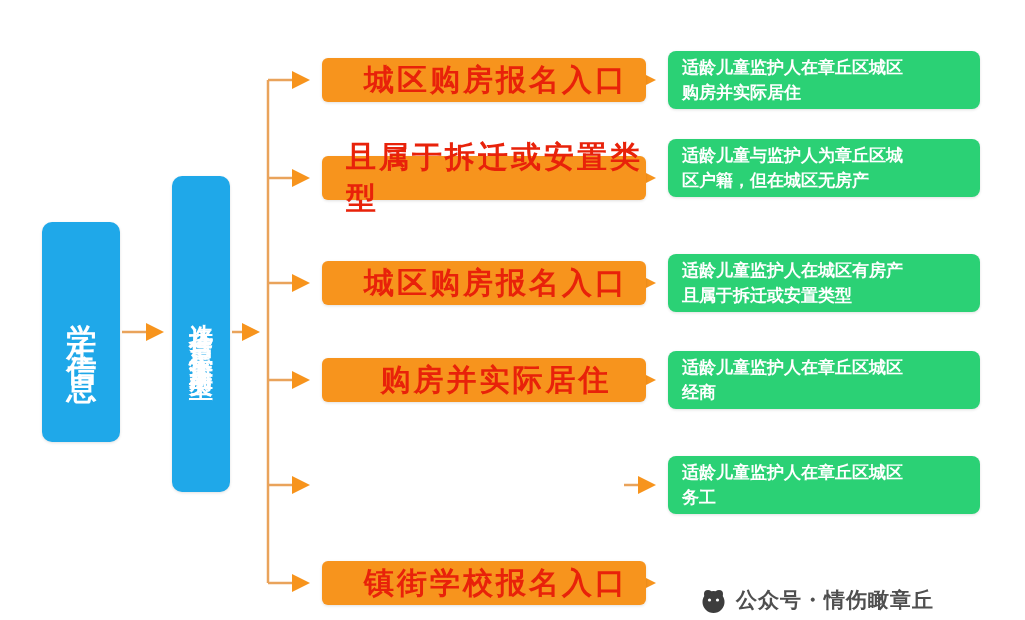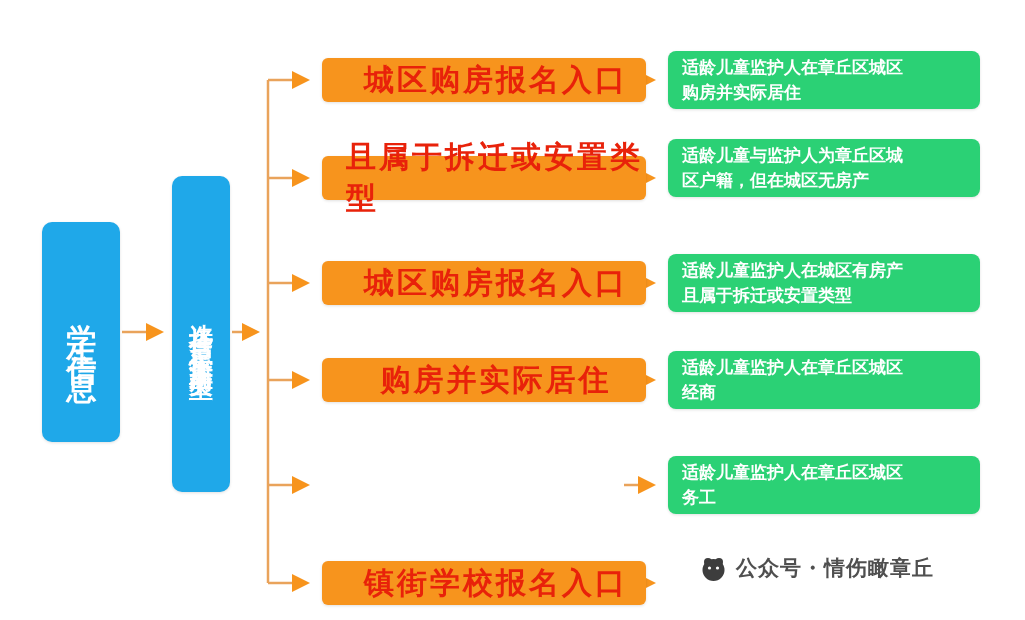--- a/index.html
+++ b/index.html
@@ -73,21 +73,21 @@
     font-weight:bold;
     line-height:1.5;
     display:flex;align-items:center;
     padding:4px 14px;
     box-sizing:border-box;
     white-space:pre-line;
     box-shadow:0 1px 3px rgba(0,0,0,0.12);
   }
   .watermark{
     position:absolute;
-    left:700px;top:554px;
+    left:700px;top:586px;
     display:flex;align-items:center;gap:9px;
     color:var(--watermark);
     font-size:21px;
     font-weight:600;
     letter-spacing:1px;
     font-family:Liberation Serif, serif;
   }
 </style>
 </head>
 <body>

